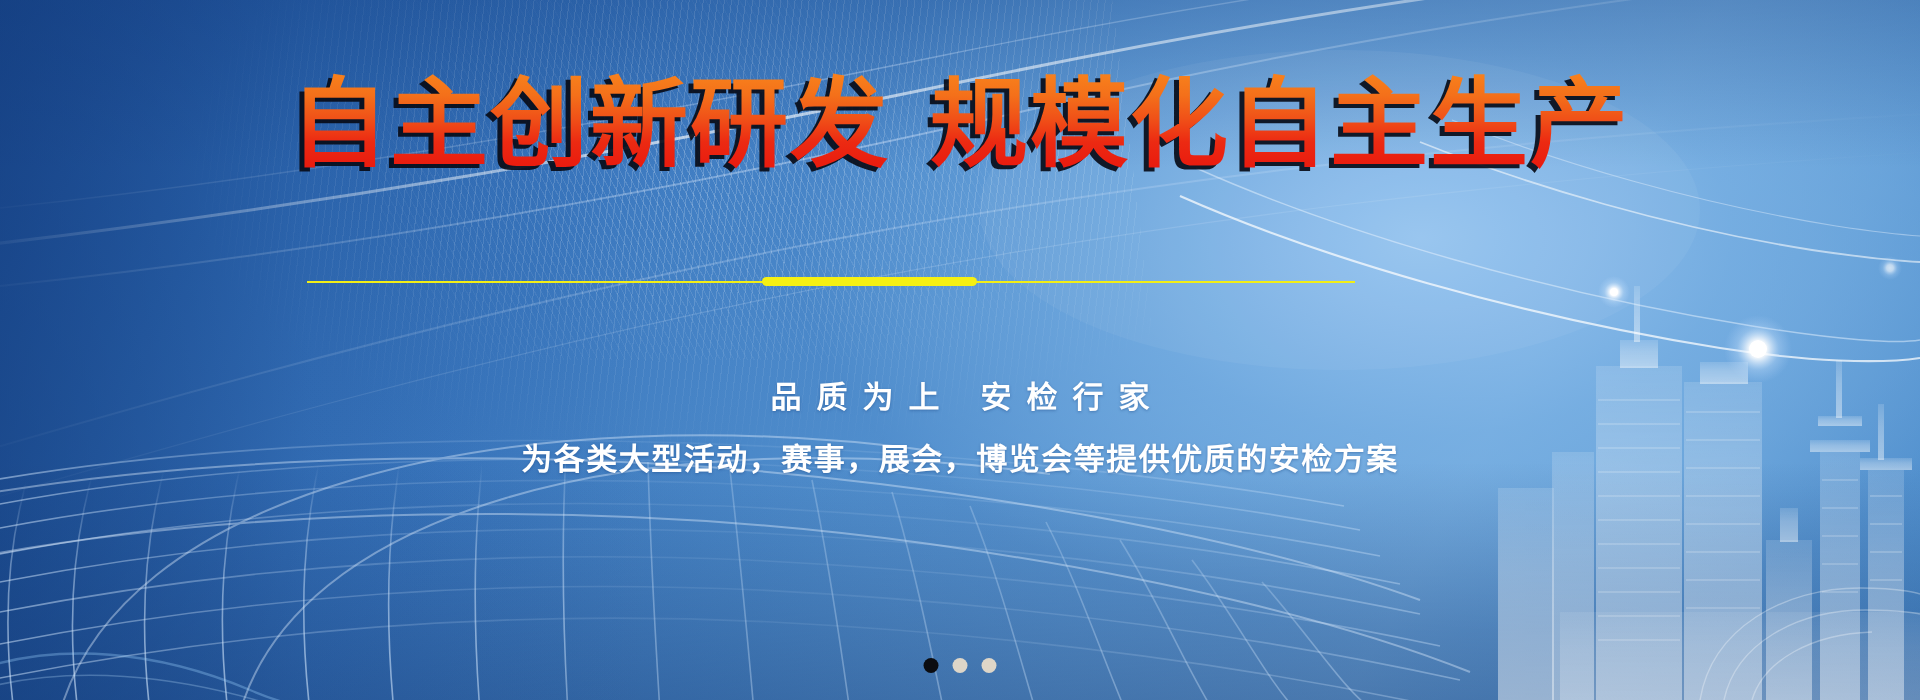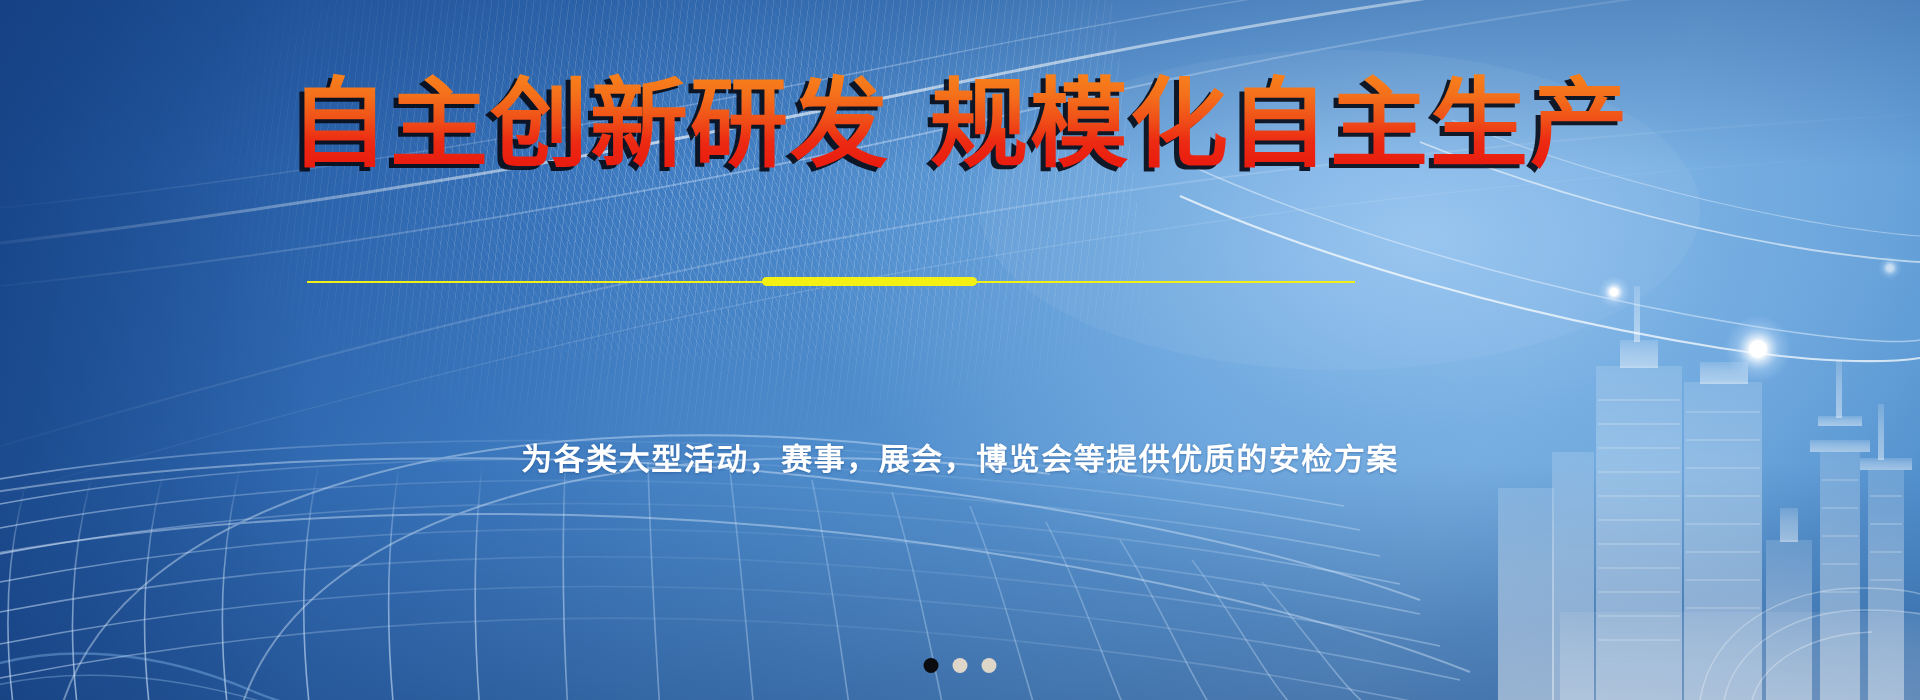--- a/index.html
+++ b/index.html
@@ -386,20 +386,23 @@
 
     <div class="headline">
       <span>自主创新研发</span><span class="gap"></span><span>规模化自主生产</span>
     </div>
 
     <div class="divider">
       <div class="thin"></div>
       <div class="thick"></div>
     </div>
 
+    <div class="tagline">
+      <span>品质为上</span><span class="sp"></span><span>安检行家</span>
+    </div>
 
     <div class="subline">为各类大型活动，赛事，展会，博览会等提供优质的安检方案</div>
 
     <div class="dots">
       <span class="dot active"></span>
       <span class="dot"></span>
       <span class="dot"></span>
     </div>
 
   </div>

